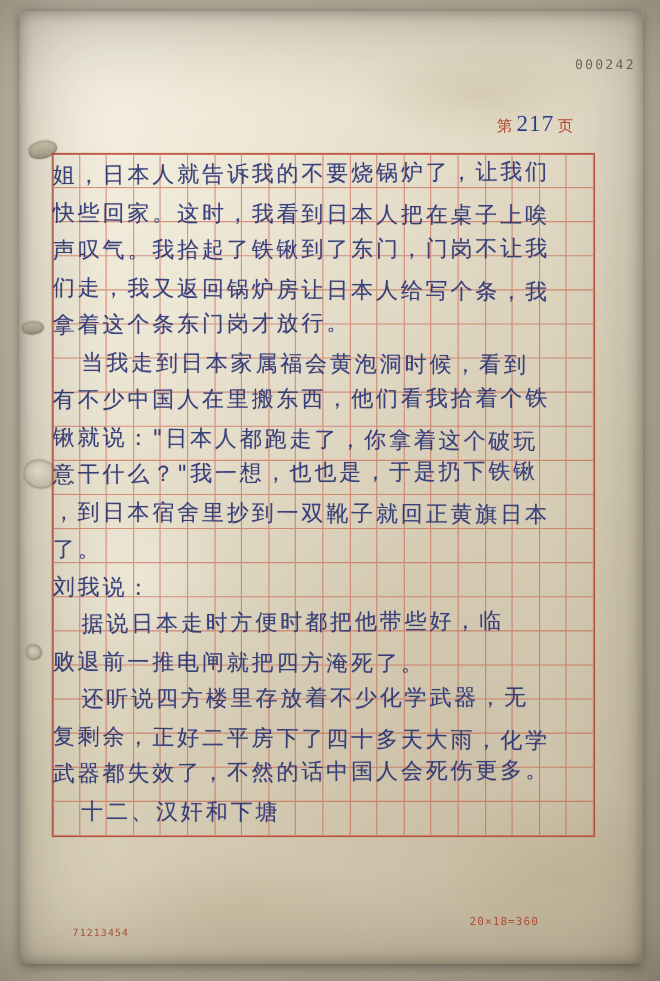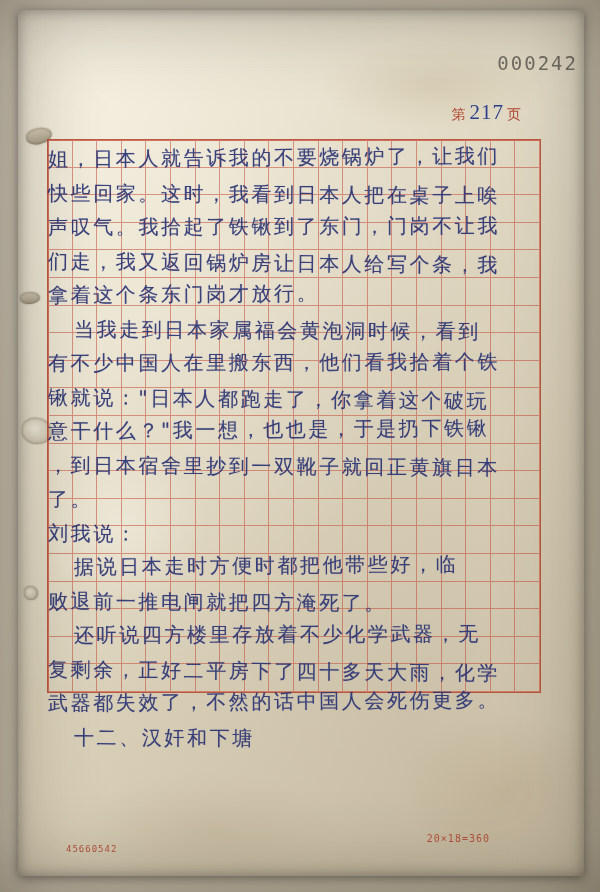--- a/index.html
+++ b/index.html
@@ -70,21 +70,21 @@
     background: radial-gradient(ellipse at 40% 40%, #f2ecdc, #bdb49d); }
   #hole4 { left: 24px; top: 586px; width: 14px; height: 14px;
     background: radial-gradient(ellipse at 40% 40%, #e9e2cf, #b3a992); }
 
   
   #doc-number {
     position: absolute;
     right: 22px;
     top: 52px;
     font-family: "DejaVu Sans Mono", monospace;
-    font-size: 19px;
+    font-size: 12px;
     letter-spacing: 2px;
     color: #5d5a54;
     opacity: 0.85;
   }
   #page-label {
     position: absolute;
     right: 78px;
     top: 100px;
     font-size: 14px;
     color: #b0442f;
@@ -98,21 +98,21 @@
     color: #2b3f8c;
     margin: 0 3px;
   }
 
   
   #grid-wrap {
     position: absolute;
     left: 48px;
     top: 140px;
     width: 492px;
-    height: 552px;
+    height: 620px;
   }
   #grid {
     position: absolute;
     inset: 0;
     display: grid;
     grid-template-columns: repeat(20, 1fr);
     grid-template-rows: repeat(20, 1fr);
   }
   #grid .cell {
     border-right: 1px solid rgba(196,74,52,0.55);
@@ -631,17 +631,17 @@
         <div class="hline sk4" style="top: 375.7px; height: 34px; line-height: 34px;">刘我说：</div>
         <div class="hline sk1 indent" style="top: 409.7px; height: 34px; line-height: 34px;">据说日本走时方便时都把他带些好，临</div>
         <div class="hline sk2" style="top: 443.7px; height: 34px; line-height: 34px;">败退前一推电闸就把四方淹死了。</div>
         <div class="hline sk3 indent" style="top: 477.7px; height: 34px; line-height: 34px;">还听说四方楼里存放着不少化学武器，无</div>
         <div class="hline sk4" style="top: 511.7px; height: 34px; line-height: 34px;">复剩余，正好二平房下了四十多天大雨，化学</div>
         <div class="hline sk1" style="top: 545.7px; height: 34px; line-height: 34px;">武器都失效了，不然的话中国人会死伤更多。</div>
         <div class="hline sk2 indent" style="top: 579.7px; height: 34px; line-height: 34px;">十二、汉奸和下塘</div>
       </div>
   </div>
 
-  <div id="footer-left">45660542</div>
+  <div id="footer-left">71213454</div>
   <div id="footer-right">20×18=360</div>
 
   <div id="vignette"></div>
 </div>
 
 </body></html>

